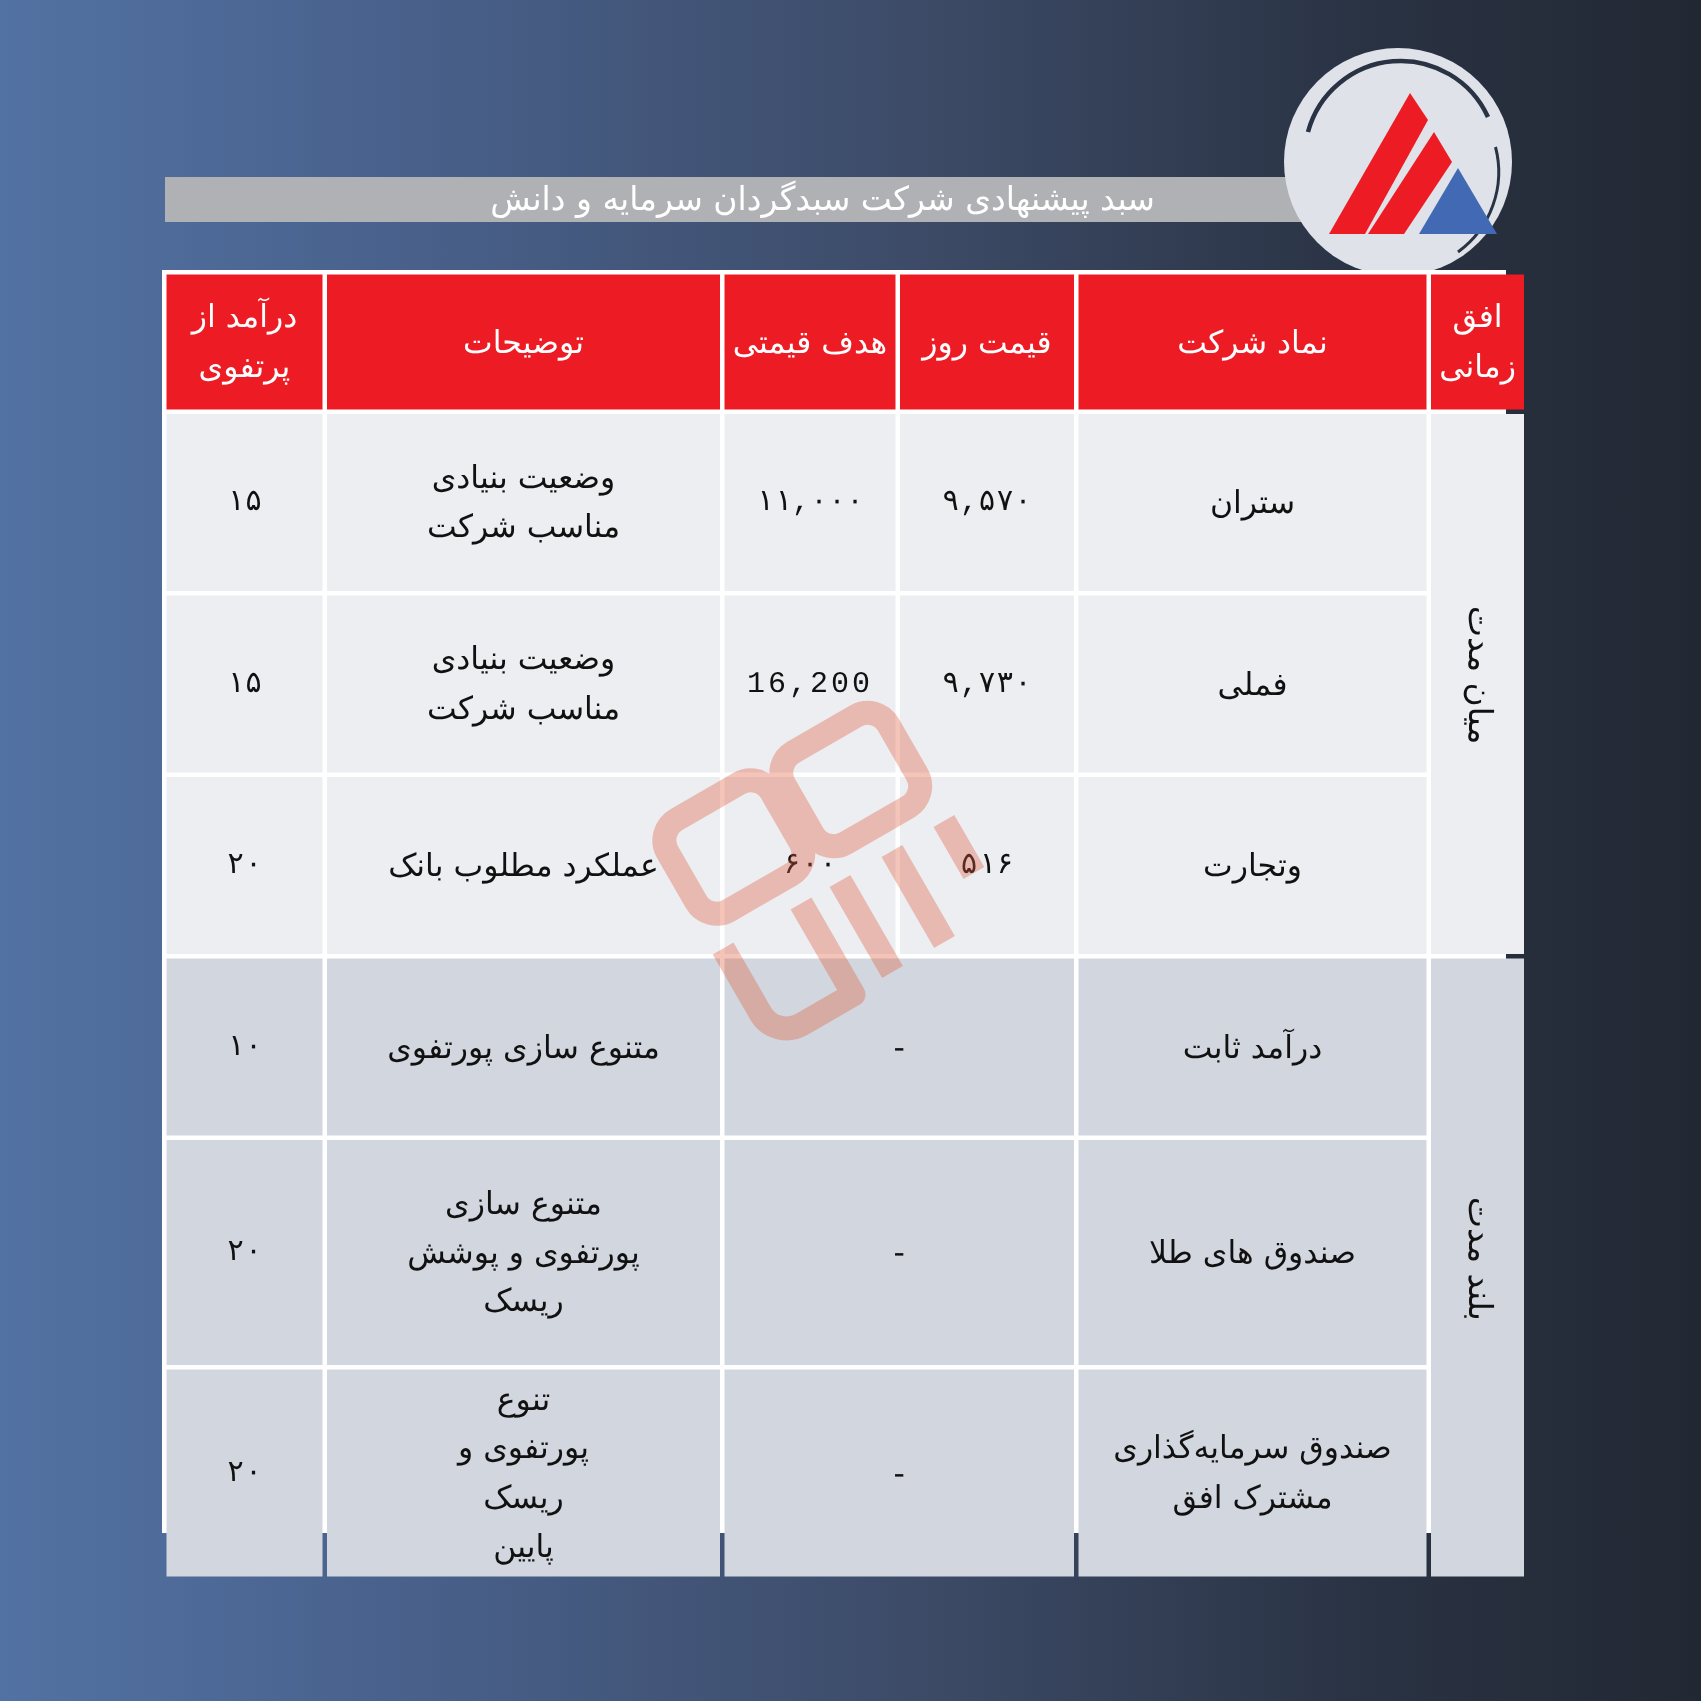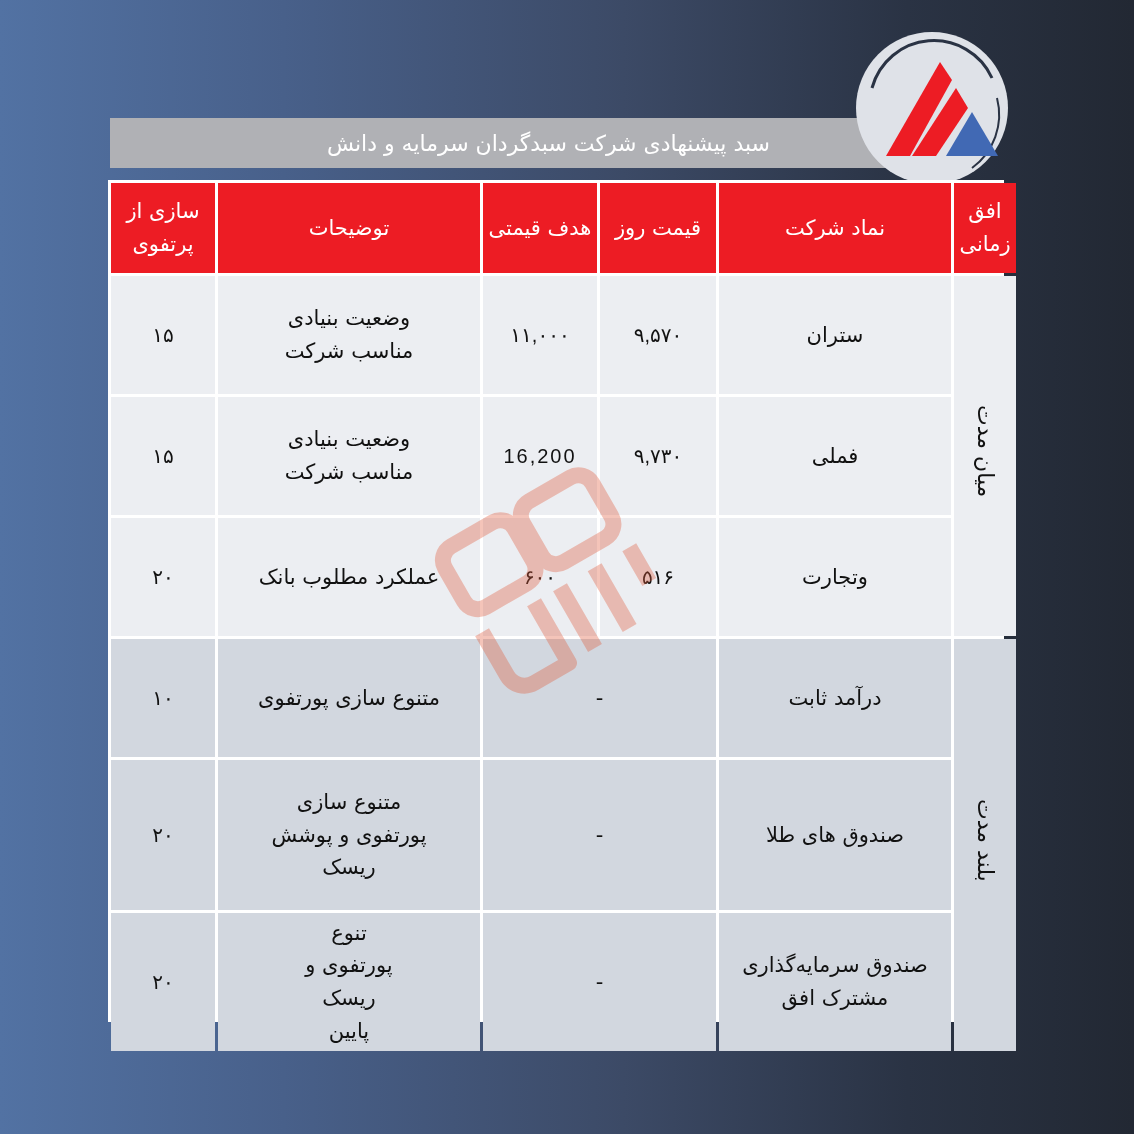--- a/index.html
+++ b/index.html
@@ -2,21 +2,21 @@
 <html><head>
 <meta charset="utf-8">
 <style>
   html, body { margin: 0; padding: 0; }
   body {
     width: 1134px; height: 1134px; overflow: hidden; position: relative;
     background: linear-gradient(90deg, #5272a3 0%, #48608a 25%, #3c4a66 55%, #2a3344 80%, #222833 100%);
     font-family: "DejaVu Sans", sans-serif;
   }
   .title-bar {
-    position: absolute; left: 110px; top: 118px; width: 790px; height: 50px;
+    position: absolute; left: 110px; top: 118px; width: 790px; height: 30px;
     background: #b0b1b5; color: #ffffff; font-size: 22px;
     display: flex; align-items: center; justify-content: flex-start;
     direction: rtl; padding-right: 130px; box-sizing: border-box;
   }
   .title-bar span { padding-right: 0; }
   .logo {
     position: absolute; left: 852px; top: 28px; width: 160px; height: 160px;
   }
   .table-wrap {
     position: absolute; left: 108px; top: 180px; width: 896px; height: 842px;
@@ -28,21 +28,21 @@
   }
   td, th {
     text-align: center; vertical-align: middle; padding: 0;
     font-size: 21px; color: #111; line-height: 1.55;
   }
   th { background: #ed1c24; color: #ffffff; font-weight: normal; height: 90px; }
   tr.mid td { background: #eceef2; height: 118px; }
   tr.long td { background: #d2d7df; height: 118px; margin-top: 48px; }
   .horizon { font-size: 22px; }
   .horizon span { display: inline-block; writing-mode: vertical-rl; }
-  .num { font-family: Liberation Sans, sans-serif; letter-spacing: 2px; font-size: 20px; }
+  .num { font-family: Liberation Mono, monospace; letter-spacing: 2px; font-size: 20px; }
   .watermark {
     position: absolute; left: 420px; top: 440px; width: 260px; height: 260px;
     pointer-events: none; opacity: 0.35;
   }
 </style>
 </head>
 <body>
 
 <div class="title-bar">
   <span>سبد پیشنهادی شرکت سبدگردان سرمایه و دانش</span>
@@ -67,21 +67,21 @@
         <col style="width:262px">
         <col style="width:104px">
     </colgroup>
     <thead>
       <tr>
         <th>افق زمانی</th>
         <th>نماد شرکت</th>
         <th>قیمت روز</th>
         <th>هدف قیمتی</th>
         <th>توضیحات</th>
-        <th>سازی از پرتفوی</th>
+        <th>درآمد از پرتفوی</th>
       </tr>
     </thead>
     <tbody>
       <tr class="mid">
         <td rowspan="3" class="horizon"><span>میان مدت</span></td>
         <td>ستران</td>
         <td class="num">۹,۵۷۰</td>
         <td class="num">۱۱,۰۰۰</td>
         <td style="padding:0 40px">وضعیت بنیادی مناسب شرکت</td>
         <td class="num">۱۵</td>

